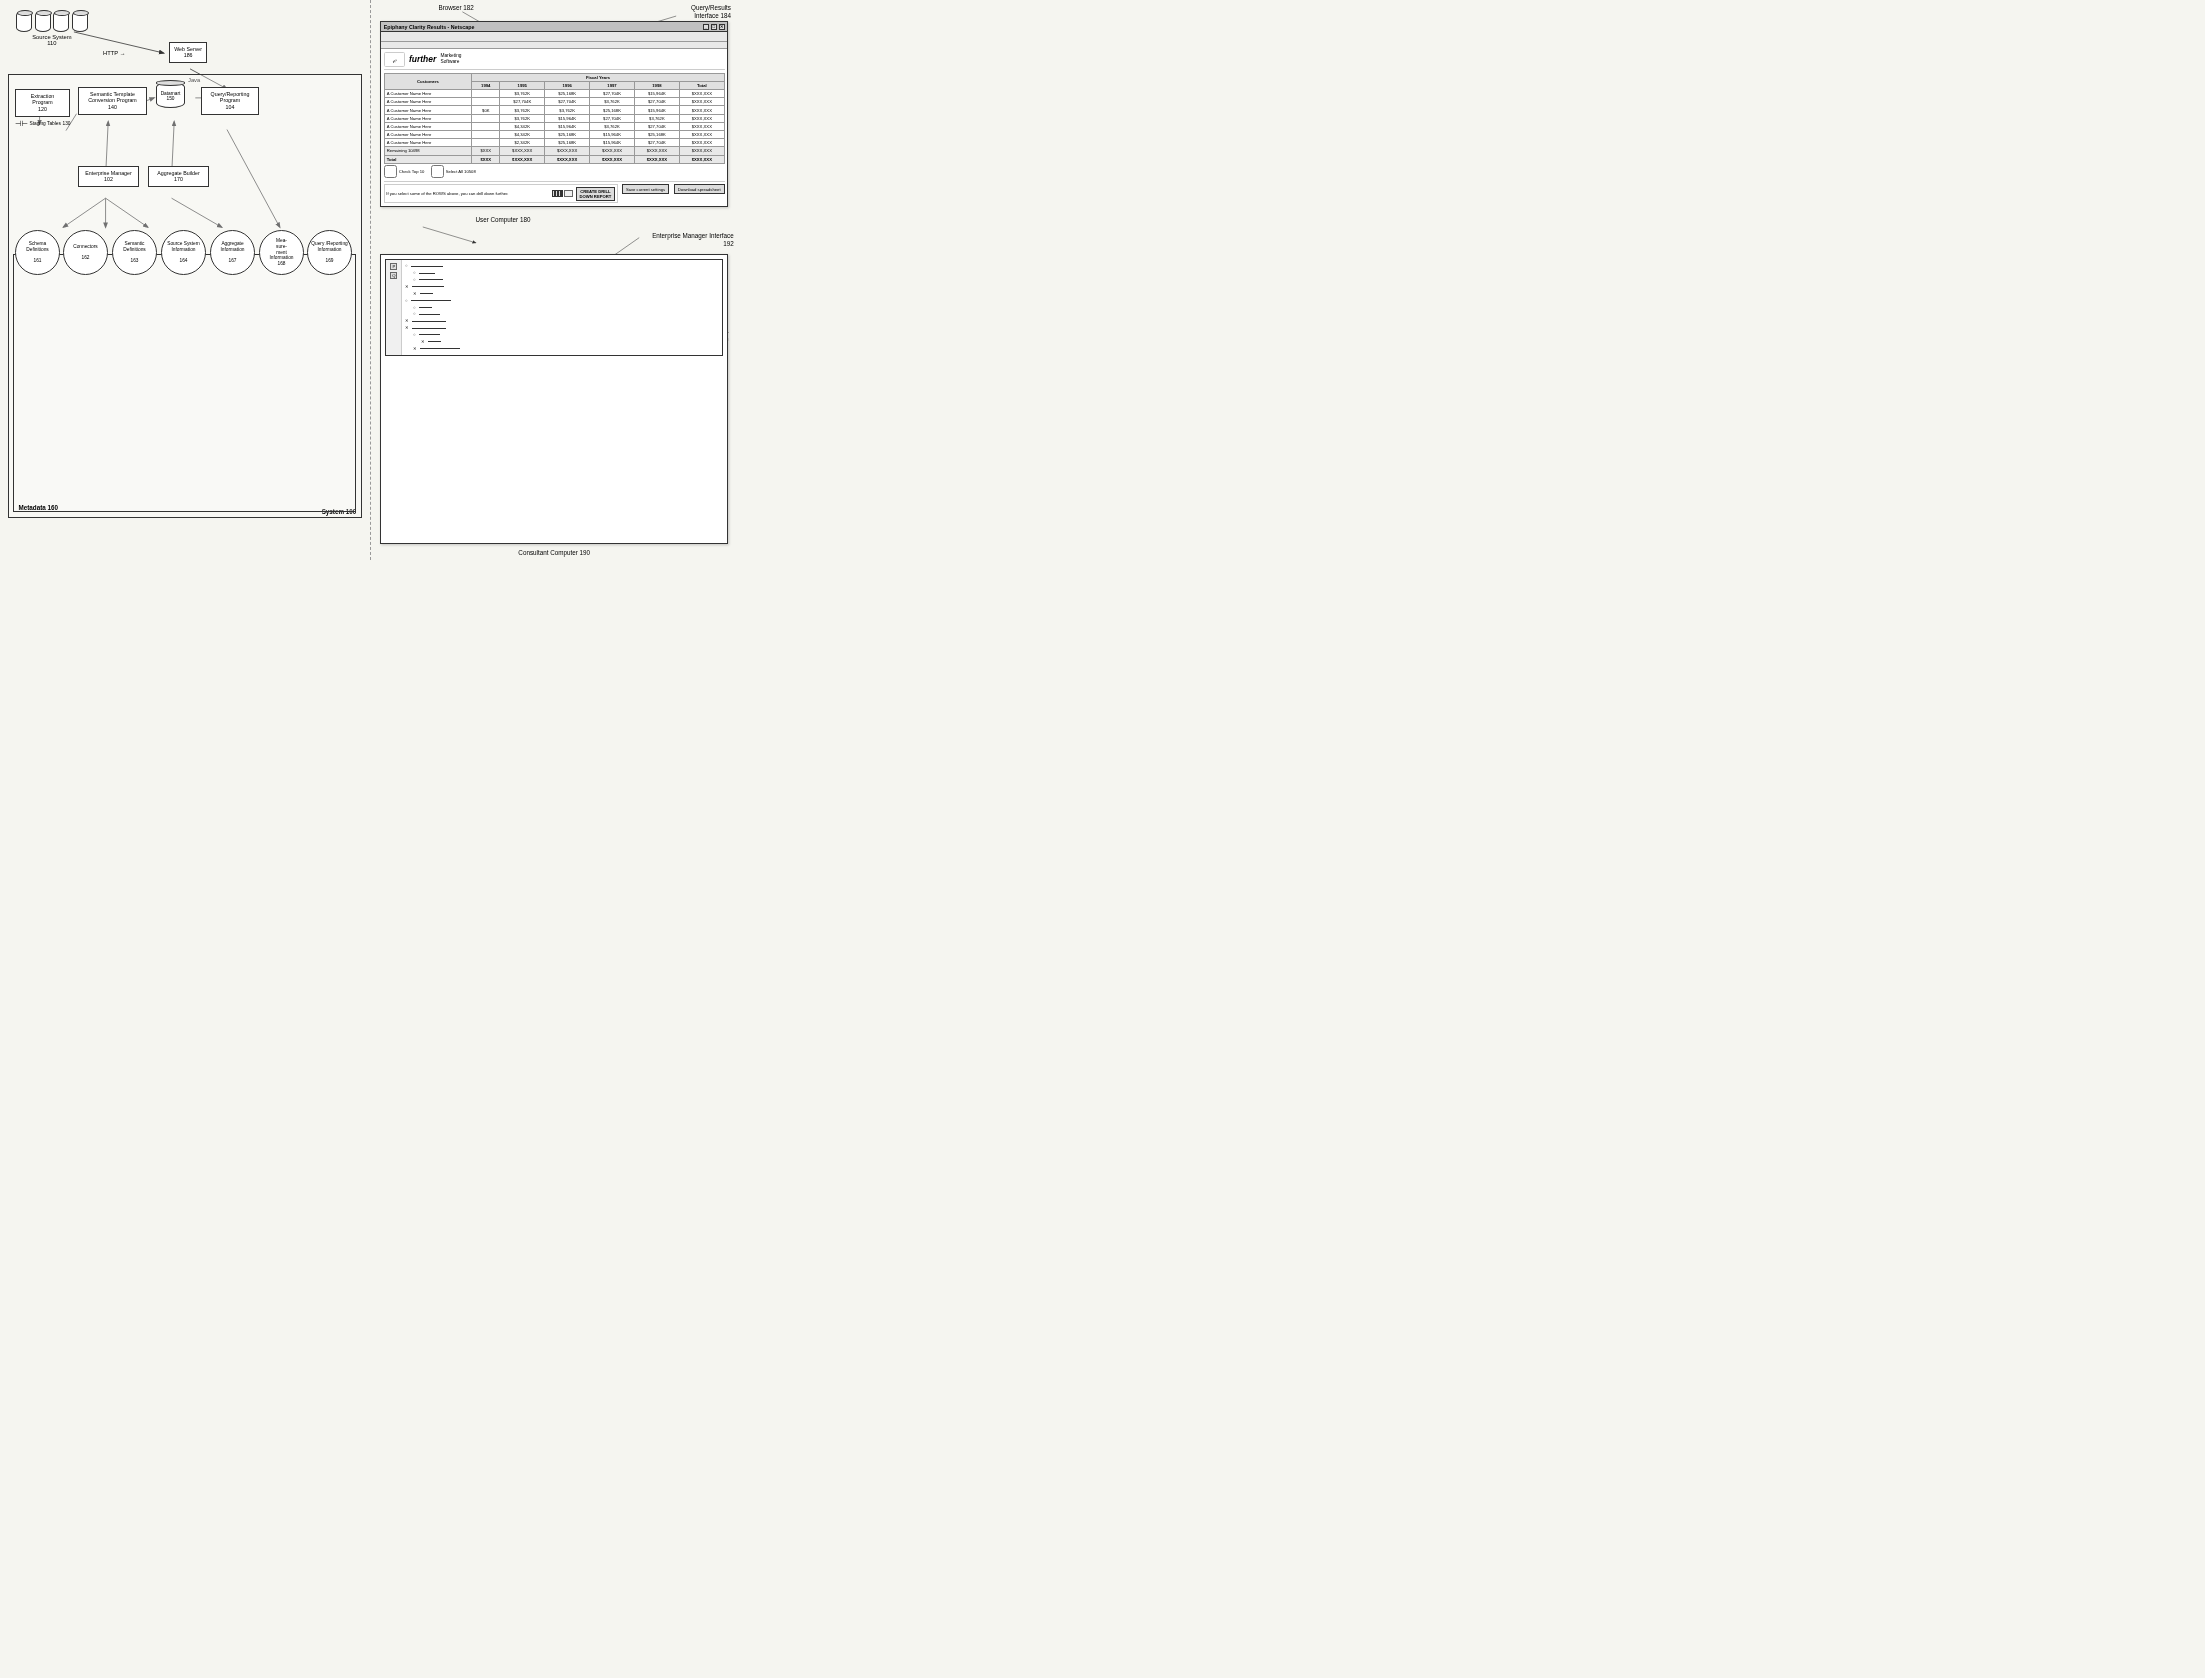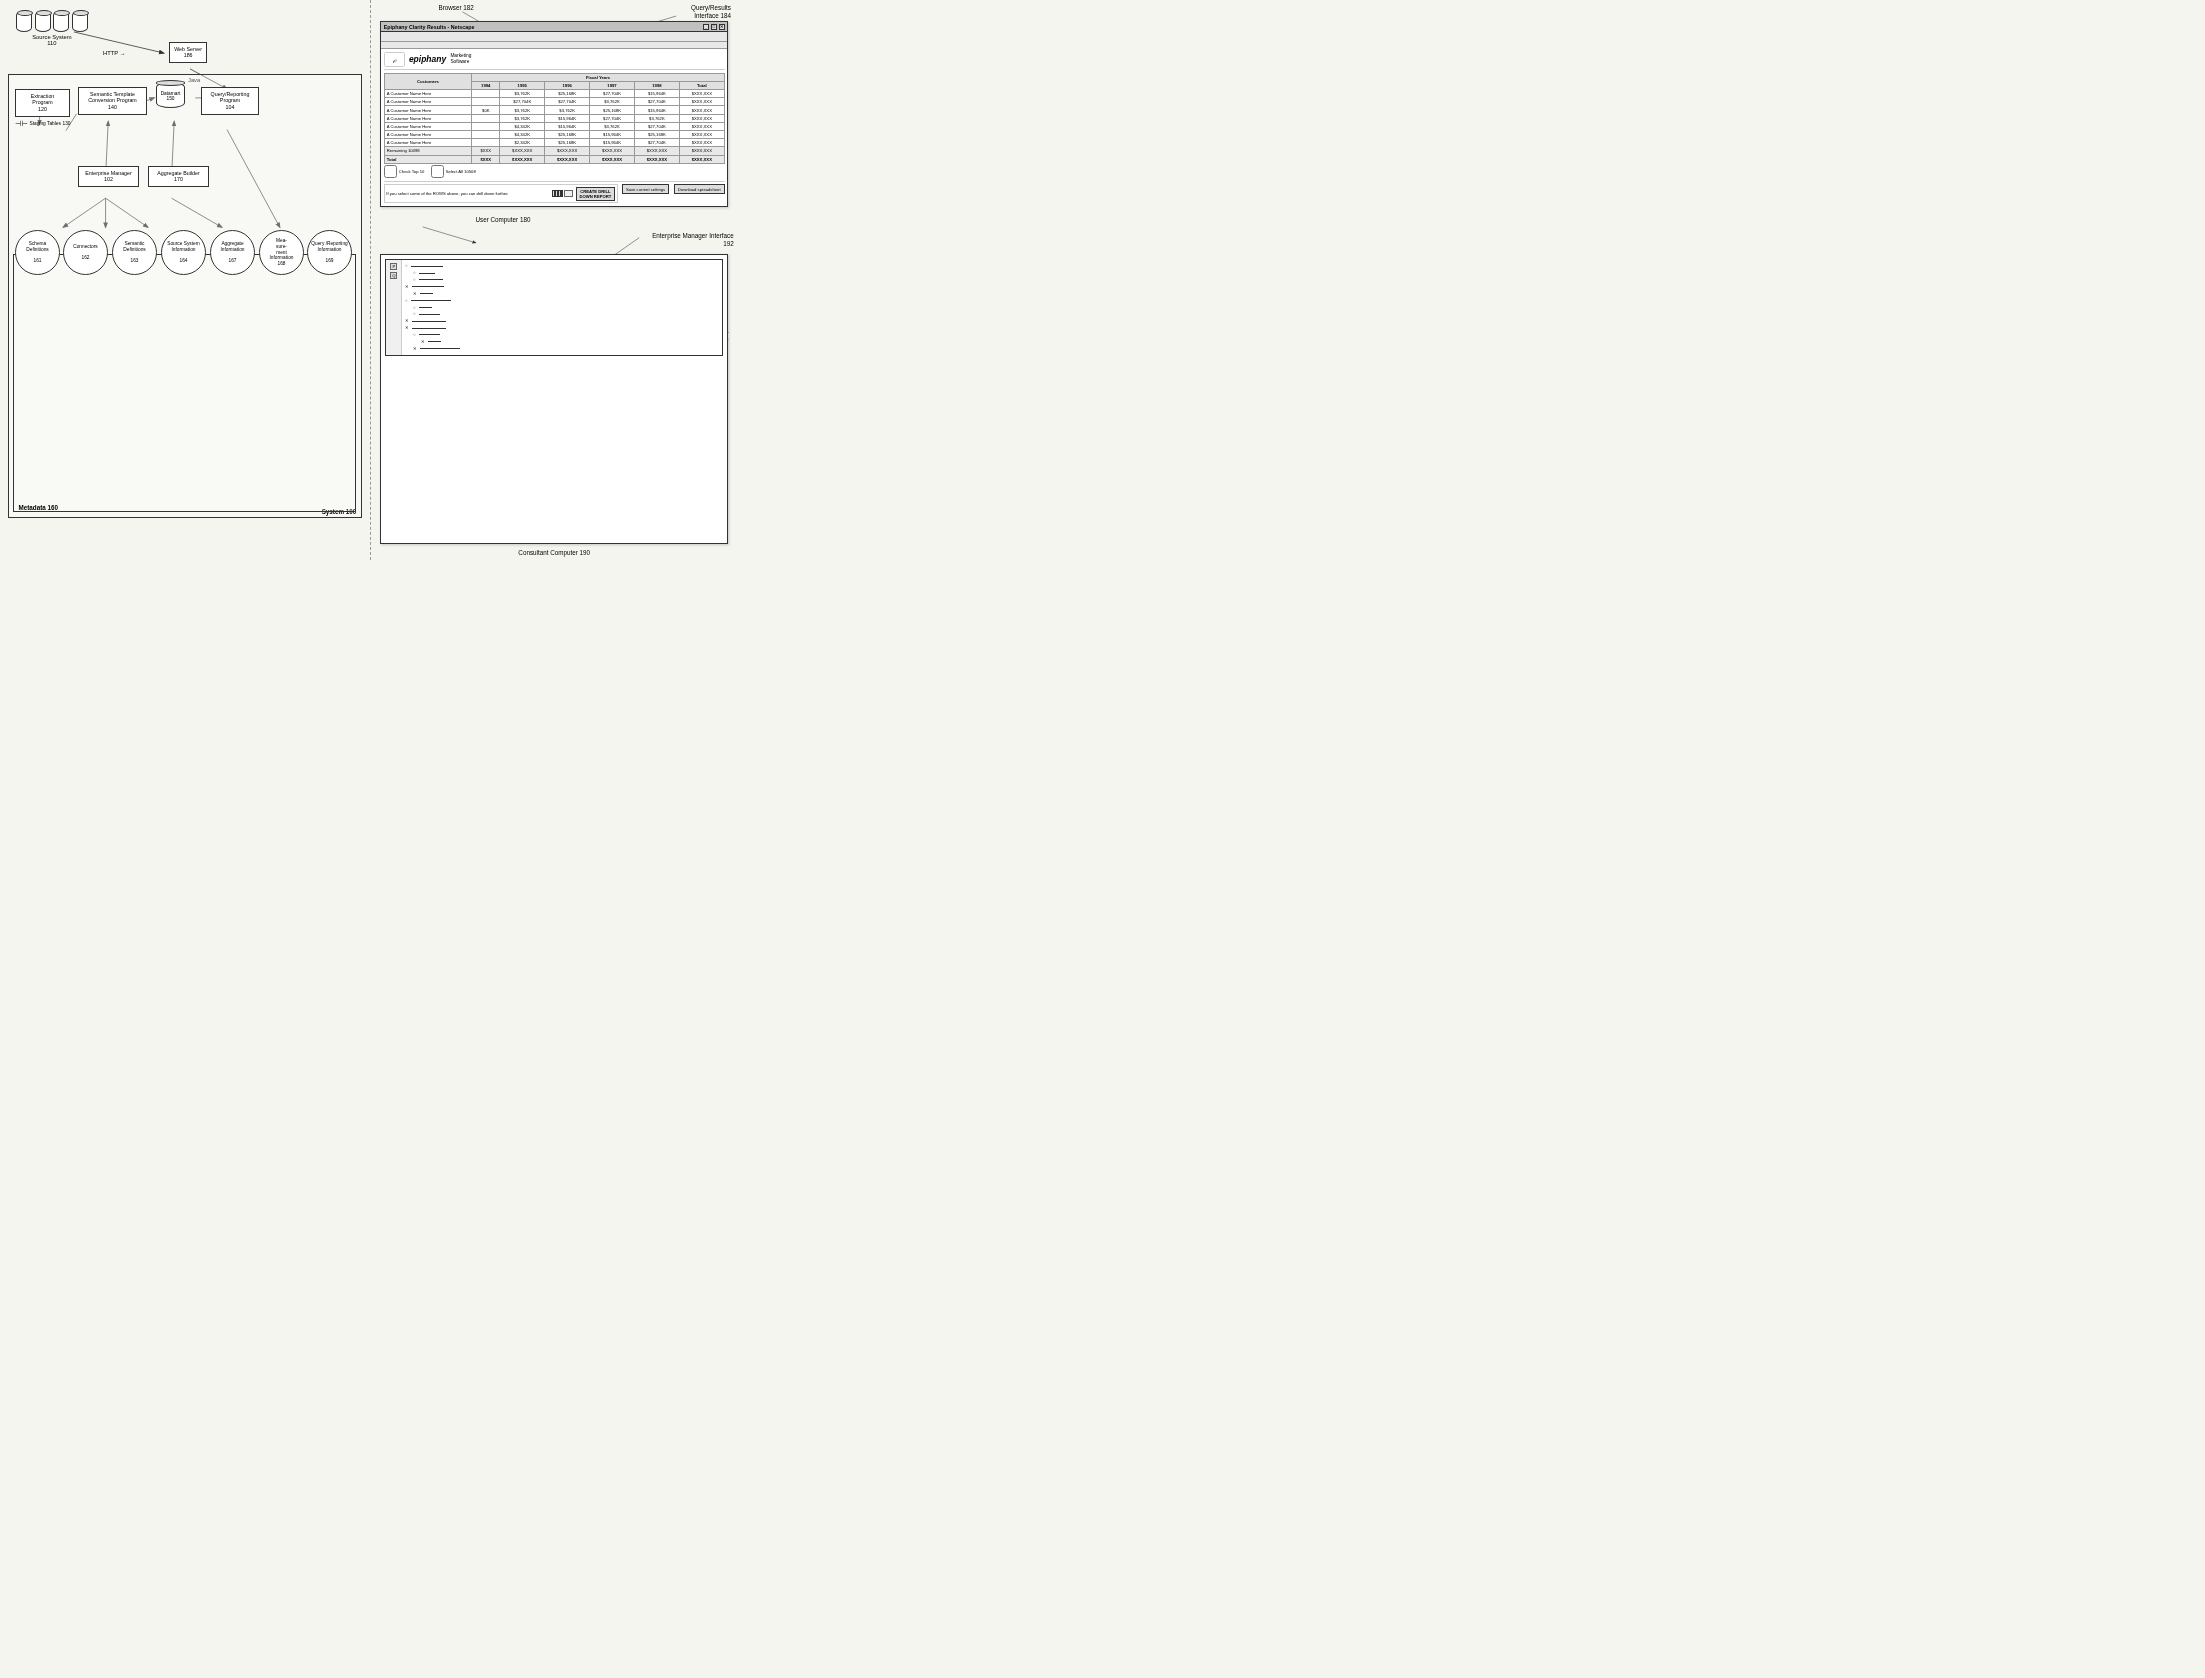--- a/index.html
+++ b/index.html
@@ -573,21 +573,21 @@
       <div class="browser-toolbar"></div>
       <div class="browser-toolbar2"></div>
 
       <div class="browser-content">
 
         <div class="epiphany-header">
           <div class="epiphany-logo">
             <span class="epiphany-e">ℯ</span>
           </div>
           <div style="font-size:8.5px; font-style:italic; font-weight:bold;">
-            <span>epiphany</span>
+            <span>further</span>
           </div>
           <div style="font-size:4.8px; line-height:1.3;">
             Marketing<br>Software
           </div>
         </div>
 
         <table class="results-table">
           <thead>
             <tr>
               <th rowspan="2"><span>Customers</span></th>

